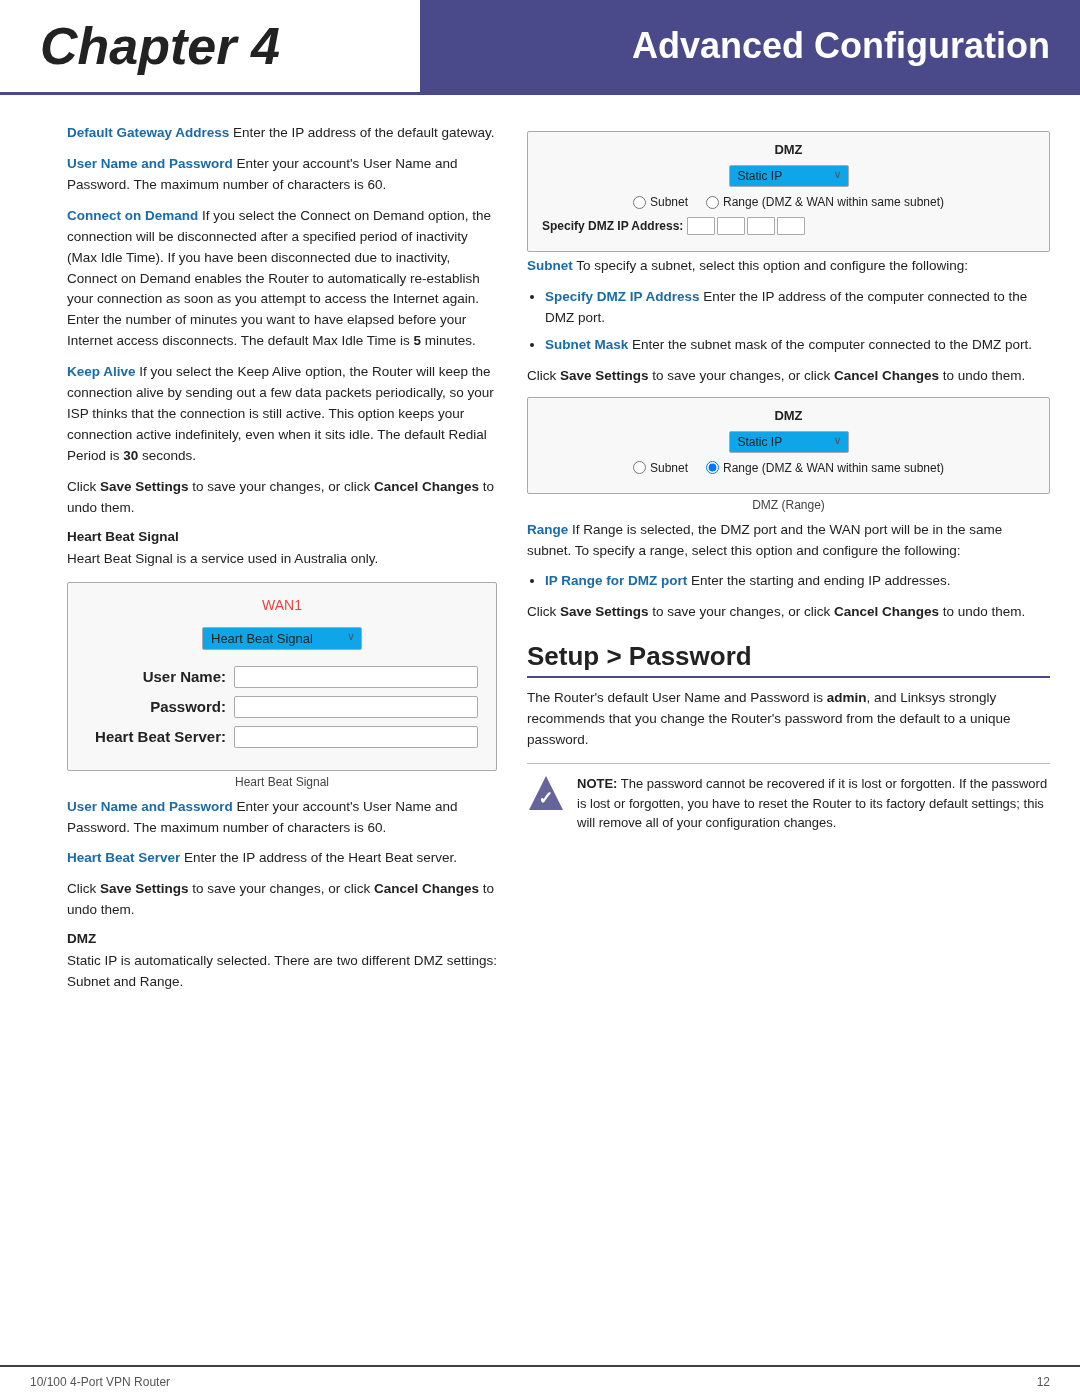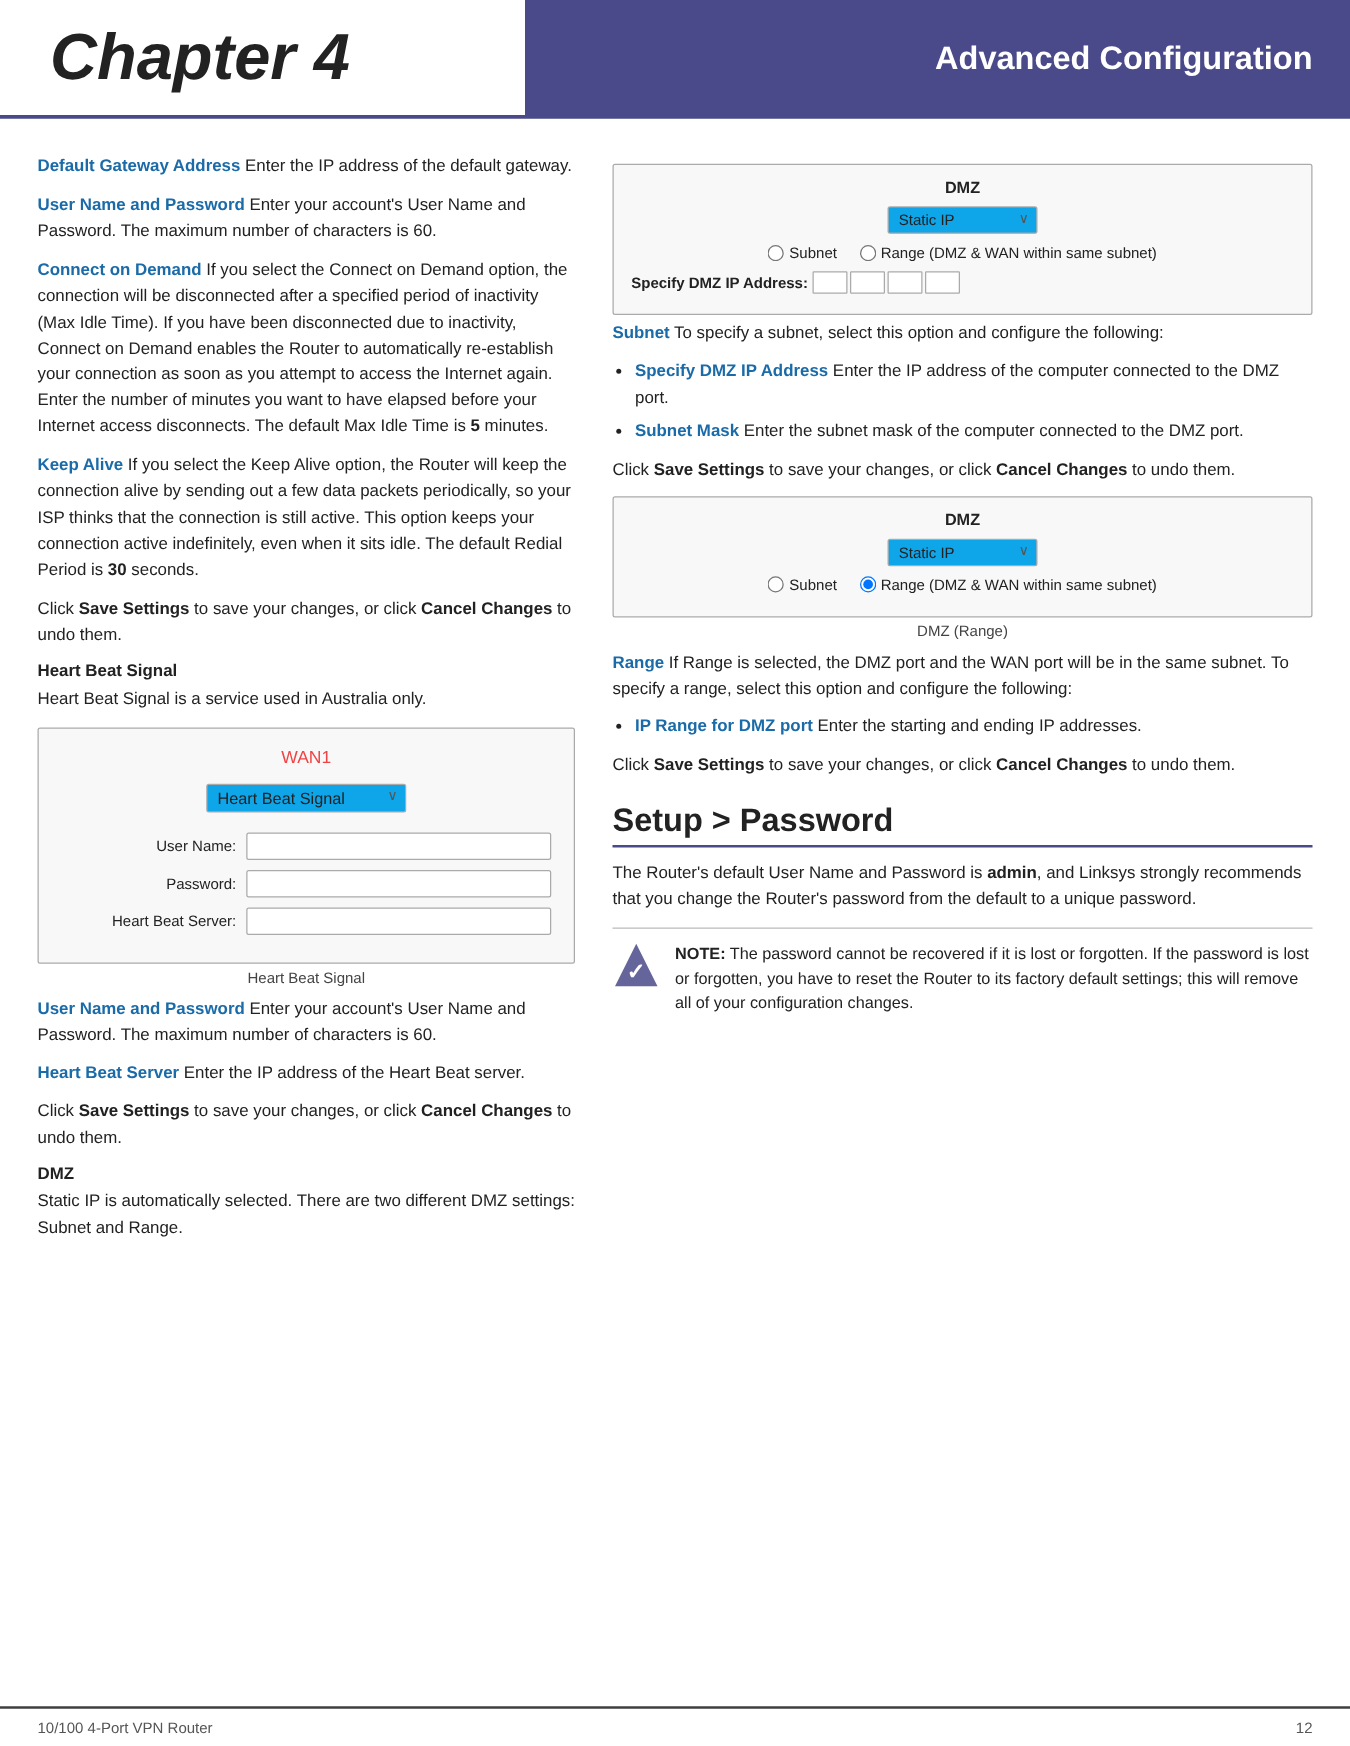--- a/index.html
+++ b/index.html
@@ -34,31 +34,32 @@
     }
     .header-title {
       flex: 1;
       background: #4a4a8a;
       display: flex;
       align-items: center;
       justify-content: flex-end;
       padding-right: 30px;
     }
     .header-title h2 {
-      font-size: 26px;
+      font-size: 36px;
       font-weight: bold;
       color: #fff;
       font-family: Arial, Helvetica, sans-serif;
     }
 
     
     .content {
       display: flex;
       padding: 28px 30px 30px 30px;
       gap: 30px;
+      margin-left: 37px;
     }
 
     
     .col-left {
       flex: 0 0 430px;
     }
 
     
     .col-right {
       flex: 1;
@@ -118,22 +119,22 @@
       font-size: 11px;
       color: #555;
     }
     .field-row {
       display: flex;
       align-items: center;
       margin-bottom: 8px;
       gap: 8px;
     }
     .field-label {
-      font-weight: normal;
-      font-size: 12px;
+      font-weight: bold;
+      font-size: 15px;
       text-align: right;
       min-width: 140px;
     }
     .fake-input {
       border: 1px solid #aaa;
       background: #fff;
       height: 22px;
       flex: 1;
       border-radius: 2px;
     }

